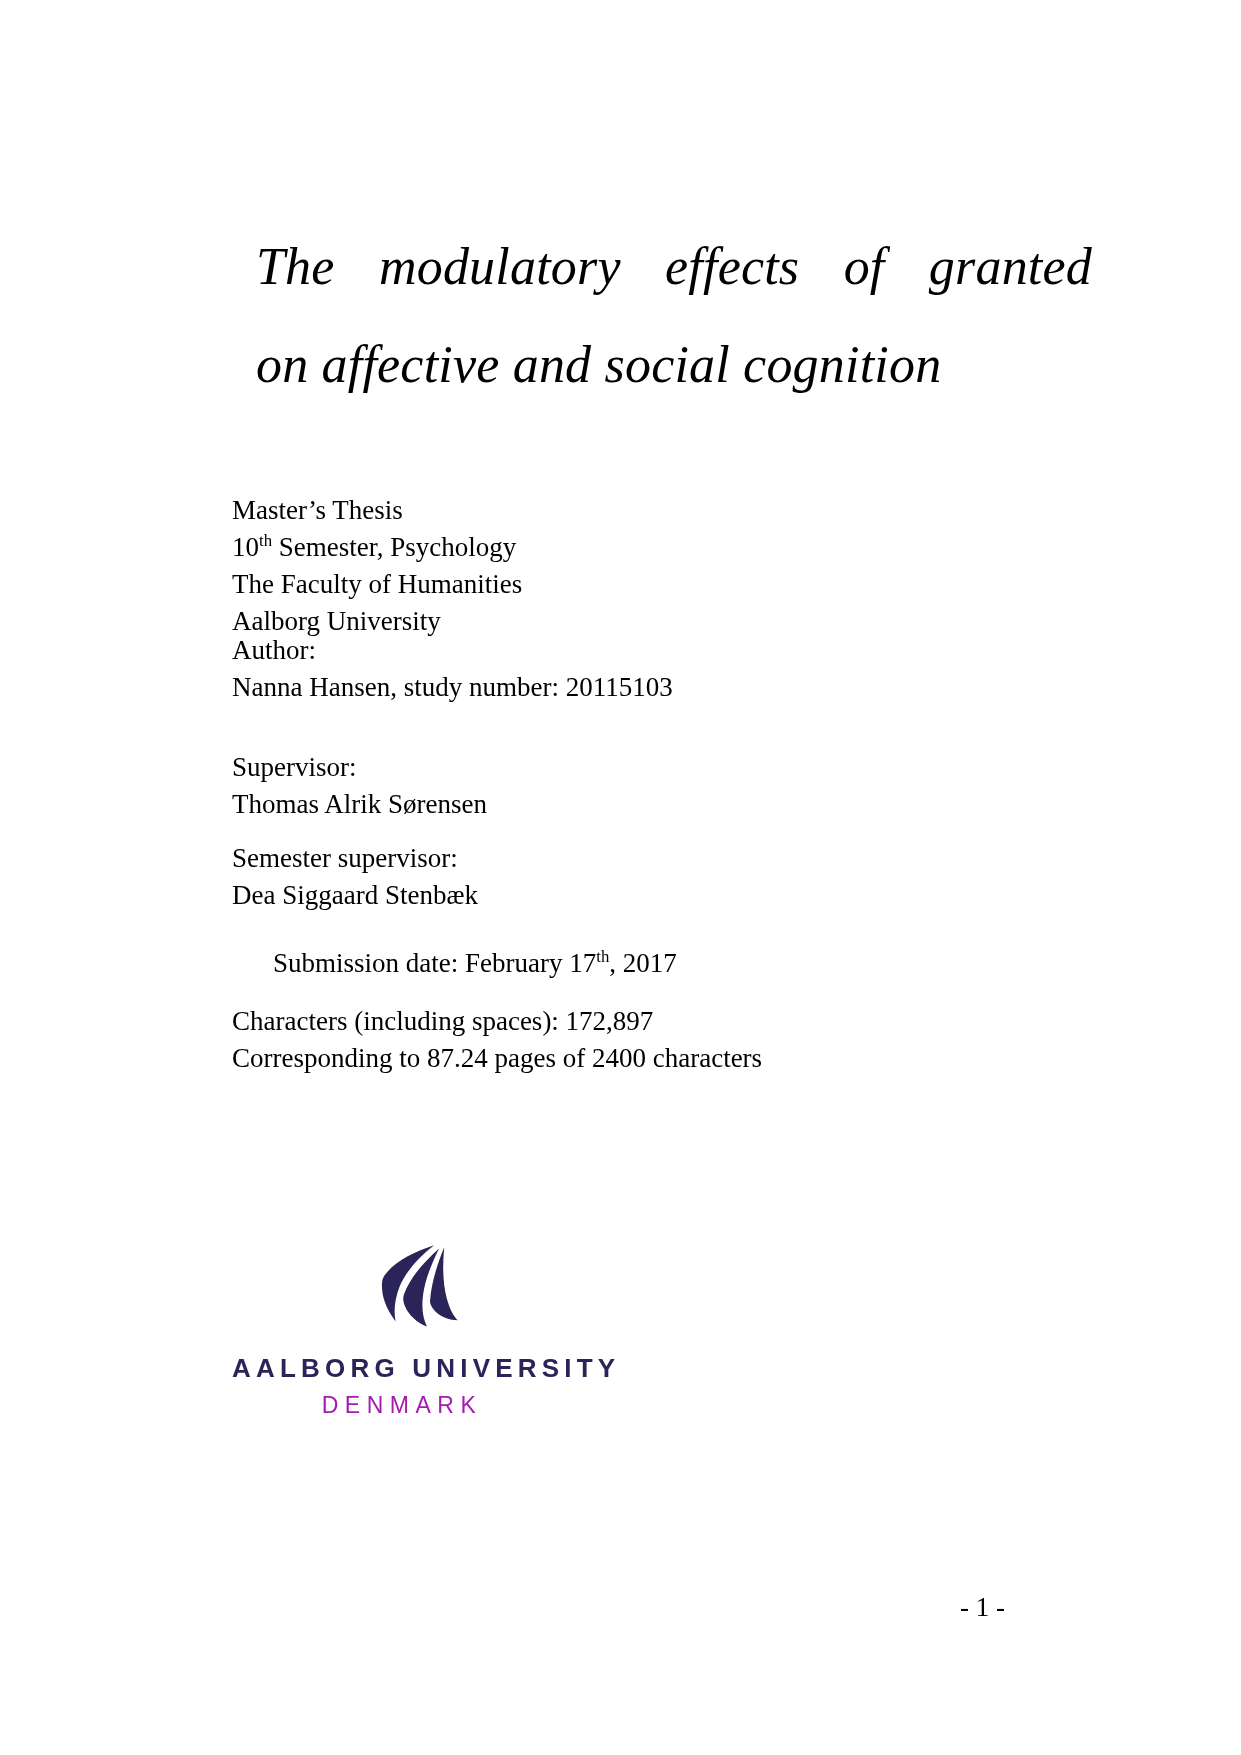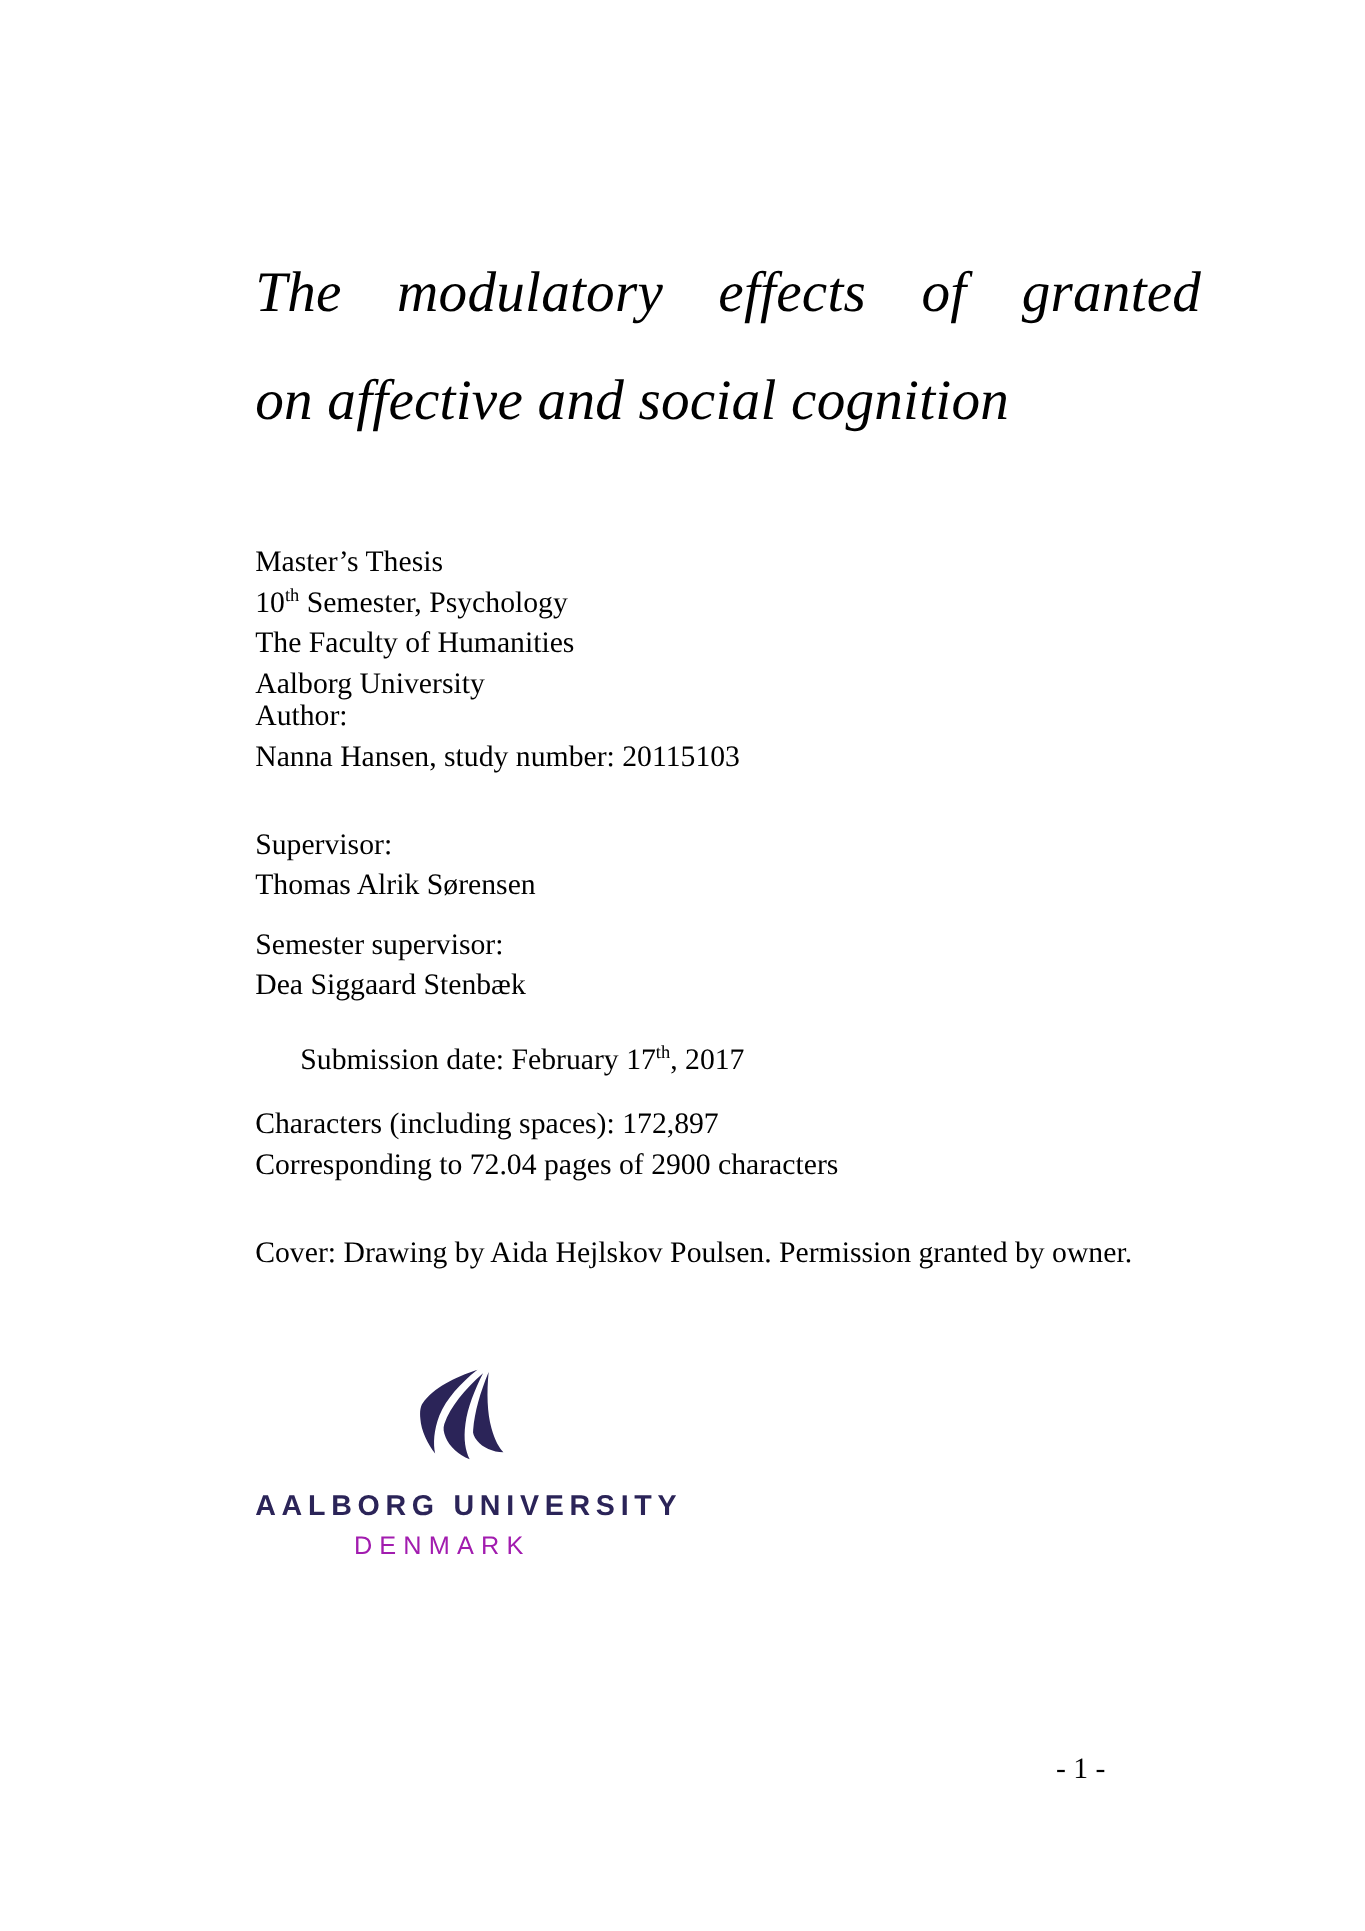--- a/index.html
+++ b/index.html
@@ -25,20 +25,21 @@
     left: 232px;
     top: 218px;
     width: 860px;
   }
   .title-line {
     font-style: italic;
     font-size: 52px;
     line-height: 98px;
     letter-spacing: 0.2px;
     white-space: nowrap;
+    margin-left: 24px;
   }
   .title-line.justified {
     display: flex;
     justify-content: space-between;
     white-space: normal;
   }
   .title-line.justified > span { display: inline-block; }
 
   
   .meta {
@@ -137,26 +138,23 @@
     <div>Semester supervisor:</div>
     <div>Dea Siggaard Stenbæk</div>
   </div>
 
   <div class="meta" id="block-date">
     <div><span>Submission date: February 17</span><sup>th</sup><span>, 2017</span></div>
   </div>
 
   <div class="meta" id="block-chars">
     <div>Characters (including spaces): 172,897</div>
-    <div>Corresponding to 72.04 pages of 2900 characters</div>
+    <div>Corresponding to 87.24 pages of 2400 characters</div>
   </div>
 
-  <div class="meta" id="block-cover">
-    <div>Cover: Drawing by Aida Hejlskov Poulsen. Permission granted by owner.</div>
-  </div>
 
   <div class="logo-wrap">
     <svg class="logo-mark" width="128" height="122" viewBox="0 0 200 190">
       <g fill="#2b2458">
         <path d="M72 95 C88 72, 118 58, 150 47 C126 66, 106 88, 96 112 C88 133, 87 152, 90 166 C79 152, 70 133, 69 117 C68 106, 69 100, 72 95 Z"></path>
         <path d="M103 124 C112 99, 132 75, 158 52 C146 76, 136 101, 133 124 C130 146, 133 162, 139 174 C123 168, 110 155, 105 143 C102 136, 101 130, 103 124 Z"></path>
         <path d="M144 132 C146 107, 154 79, 166 50 C163 80, 164 108, 170 130 C175 148, 181 158, 187 164 C172 164, 157 157, 150 148 C145 142, 143 137, 144 132 Z"></path>
       </g>
     </svg>
     <div class="wordmark">AALBORG UNIVERSITY</div>

